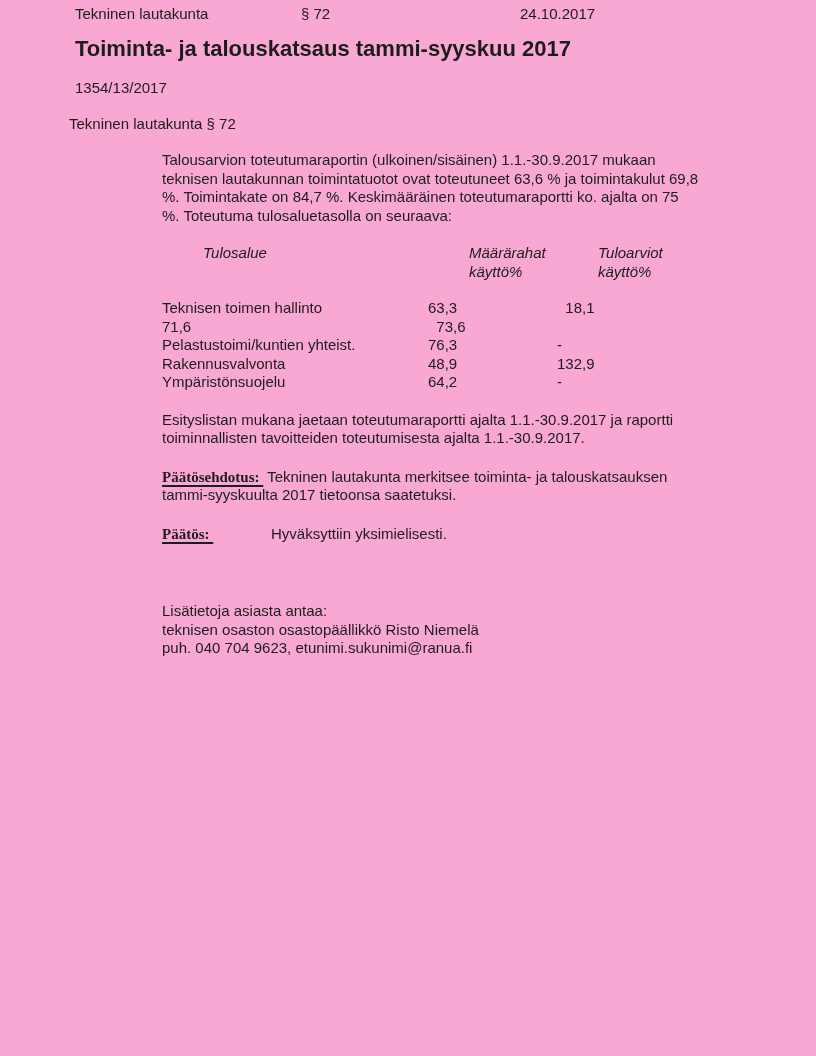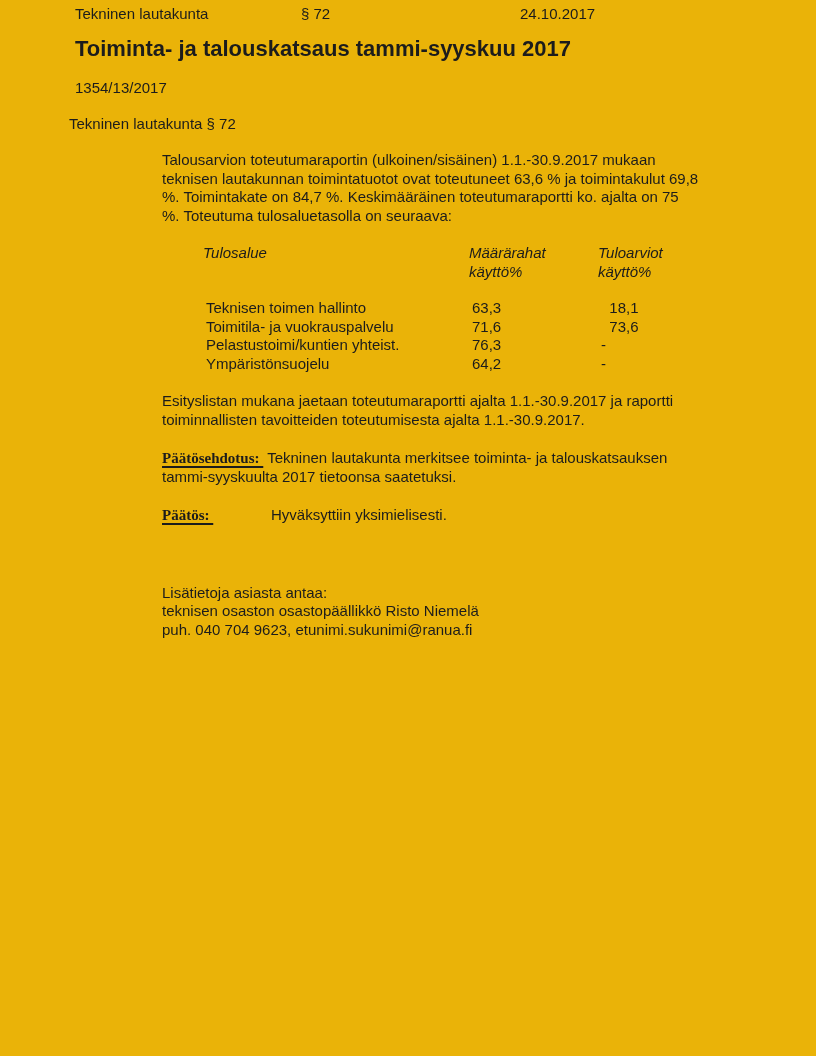--- a/index.html
+++ b/index.html
@@ -1,21 +1,21 @@
 <!DOCTYPE html>
 <html><head>
 <meta charset="utf-8">
 <style>
   * { margin: 0; padding: 0; box-sizing: border-box; }
   html, body { background: #ffffff; }
   .page {
     position: relative;
     width: 816px;
     height: 1056px;
-    background: #eab308;
+    background: #f9a8d4;
     color: #1c1c1c;
     font-family: "Liberation Sans", "DejaVu Sans", sans-serif;
     font-size: 15px;
     line-height: 18.5px;
     overflow: hidden;
   }
   .doc-header { position: absolute; top: 5px; left: 0; right: 0; height: 19px; }
   .doc-header .committee { position: absolute; left: 75px; }
   .doc-header .section   { position: absolute; left: 301px; }
   .doc-header .date      { position: absolute; left: 520px; }
@@ -24,21 +24,21 @@
     font-size: 22px; font-weight: bold; line-height: 21px;
     white-space: nowrap;
   }
   .case-number { position: absolute; top: 79px;  left: 75px; }
   .subheading  { position: absolute; top: 115px; left: 69px; }
   .content { position: absolute; top: 151px; left: 162px; width: 644px; }
   .line { display: block; }
   .results-table { margin-top: 19px; }
   .t-grid { display: grid; grid-template-columns: 266px 129px 1fr; }
   .t-header { font-style: italic; margin-left: 41px; }
-  .t-rows { margin-top: 18px; margin-left: 44px; }
+  .t-rows { margin-top: 18px; }
   .para-attachment { margin-top: 19px; }
   .para-proposal   { margin-top: 20px; }
   .decision-row    { margin-top: 20px; display: grid; grid-template-columns: 73px 1fr; gap: 36px; }
   .contact         { margin-top: 59px; }
   .u-label {
     font-weight: bold;
     text-decoration: underline;
     text-decoration-thickness: 1.5px;
     text-underline-offset: 3px;
     font-family: Liberation Serif, serif;
@@ -83,28 +83,32 @@
         </div>
       </div>
 
       <div class="t-rows">
         <div class="t-grid t-row">
           <div class="c1">Teknisen toimen hallinto</div>
           <div class="c2">63,3</div>
           <div class="c3">&nbsp;&nbsp;18,1</div>
         </div>
         <div class="t-grid t-row">
-          <div class="c1">Toimitila- ja vuokrauspalvelu</div>
           <div class="c2">71,6</div>
           <div class="c3">&nbsp;&nbsp;73,6</div>
         </div>
         <div class="t-grid t-row">
           <div class="c1">Pelastustoimi/kuntien yhteist.</div>
           <div class="c2">76,3</div>
           <div class="c3">-</div>
+        </div>
+        <div class="t-grid t-row">
+          <div class="c1">Rakennusvalvonta</div>
+          <div class="c2">48,9</div>
+          <div class="c3">132,9</div>
         </div>
         <div class="t-grid t-row">
           <div class="c1">Ympäristönsuojelu</div>
           <div class="c2">64,2</div>
           <div class="c3">-</div>
         </div>
       </div>
     </div>
 
     <div class="para-attachment">

